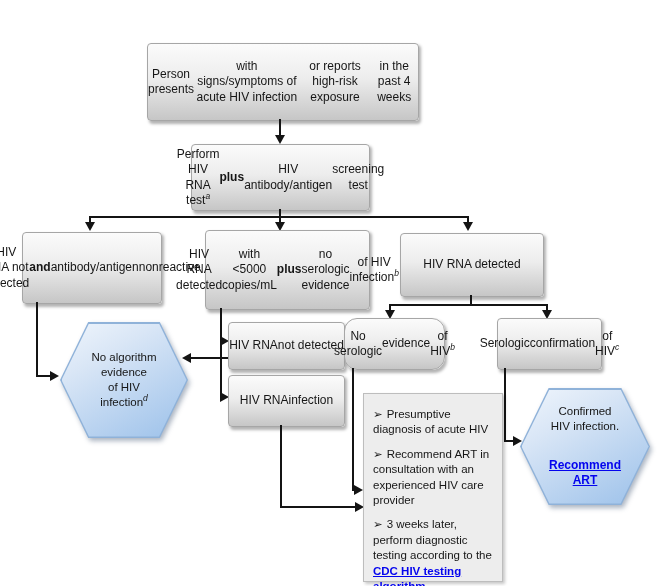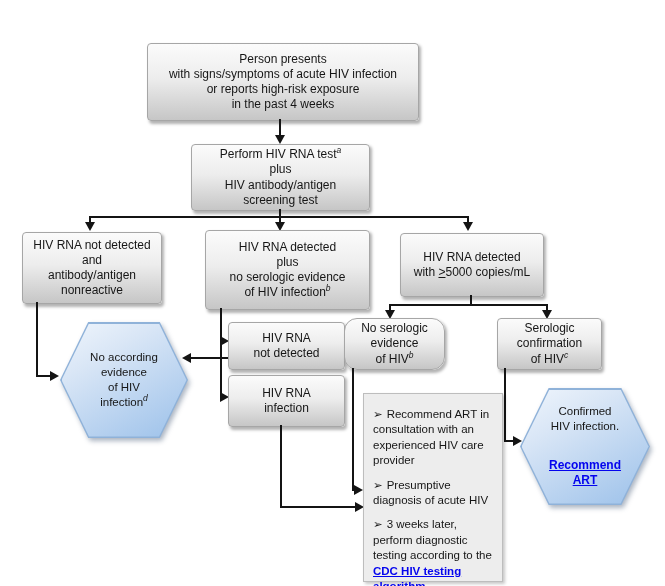--- a/index.html
+++ b/index.html
@@ -2,28 +2,28 @@
 <html style="--line: #141414; --link: #0404ee; --box-bottom: #c6c6c6; --box-border: #a6a6a6; --hex-top: #d9e6f6; --hex-bottom: #9cc1ea; --hex-border: #8fb2d9; --panel-bg: #ededed; --panel-border: #bdbdbd;"><head>
 <meta charset="utf-8">
 <style>
   html,body { margin:0; padding:0; background:#ffffff; }
   .canvas {
     position:relative; width:665px; height:586px; background:#ffffff;
     font-family:"Liberation Sans", sans-serif; color:#161616; overflow:hidden;
   }
   
   .box {
-    position:absolute; display:flex; flex-direction:column; justify-content:center;
+    position:absolute; display:flex; justify-content:center;
     align-items:center; text-align:center;
     background:linear-gradient(180deg,#fbfbfb 0%,#ededed 45%,var(--box-bottom,#c6c6c6) 100%);
     border:1px solid var(--box-border,#a6a6a6); border-radius:4px;
     box-shadow:2px 2.5px 3px rgba(0,0,0,0.30);
     font-size:12px; line-height:1.27;
   }
-  .b { font-weight:normal; }
+  .b { font-weight:bold; }
   .ul { text-decoration:underline; }
   sup.fn { font-style:italic; font-size:8.5px; line-height:0; }
   
   .vline,.hline { position:absolute; background:var(--line,#141414); }
   .vline { width:2px; } .hline { height:2px; }
   .ah { position:absolute; width:0; height:0; }
   .ah-down  { border-left:5px solid transparent; border-right:5px solid transparent; border-top:9px solid var(--line,#141414); }
   .ah-right { border-top:5px solid transparent; border-bottom:5px solid transparent; border-left:9px solid var(--line,#141414); }
   .ah-left  { border-top:5px solid transparent; border-bottom:5px solid transparent; border-right:9px solid var(--line,#141414); }
   
@@ -82,28 +82,28 @@
 
   <div class="box" style="left:22px; top:232px; width:138px; height:70px;">
     <div>HIV RNA not detected</div>
     <div class="b">and</div>
     <div>antibody/antigen</div>
     <div>nonreactive</div>
   </div>
 
   <div class="box" style="left:205px; top:230px; width:163px; height:78px;">
     <div>HIV RNA detected</div>
+    <div>with &lt;5000 copies/mL</div>
     <div class="b">plus</div>
     <div>no serologic evidence</div>
     <div><span>of HIV infection</span><sup class="fn">b</sup></div>
   </div>
 
   <div class="box" style="left:400px; top:233px; width:142px; height:62px;">
     <div>HIV RNA detected</div>
-    <div><span>with </span><span class="ul">&gt;</span><span>5000 copies/mL</span></div>
   </div>
 
   <div class="vline" style="left:36px; top:302px; height:74px;"></div>
   <div class="hline" style="left:36px; top:375px; width:15px;"></div>
   <div class="ah ah-right" style="left:50px; top:371px;"></div>
 
   <div class="vline" style="left:220px; top:308px; height:90px;"></div>
   <div class="ah ah-right" style="left:220px; top:336px;"></div>
   <div class="ah ah-right" style="left:220px; top:392px;"></div>
 
@@ -135,44 +135,44 @@
 
   <div class="box" style="left:497px; top:318px; width:103px; height:50px;">
     <div>Serologic</div>
     <div>confirmation</div>
     <div><span>of HIV</span><sup class="fn">c</sup></div>
   </div>
 
   <div class="hexwrap" style="left:60px; top:322px; width:128px; height:116px;">
     <div class="hex hex-outer"></div>
     <div class="hex hex-inner">
-      <div>No according</div>
+      <div>No algorithm</div>
       <div>evidence</div>
       <div>of HIV</div>
       <div><span>infection</span><sup class="fn">d</sup></div>
     </div>
   </div>
 
   <div class="vline" style="left:352px; top:368px; height:123px;"></div>
   <div class="ah ah-right" style="left:354px; top:485px;"></div>
 
   <div class="vline" style="left:280px; top:425px; height:82px;"></div>
   <div class="hline" style="left:280px; top:506px; width:76px;"></div>
   <div class="ah ah-right" style="left:355px; top:502px;"></div>
 
   <div class="vline" style="left:504px; top:368px; height:74px;"></div>
   <div class="hline" style="left:504px; top:440px; width:10px;"></div>
   <div class="ah ah-right" style="left:513px; top:436px;"></div>
 
   <div class="panel" style="left:363px; top:393px; width:140px; height:189px; box-sizing:border-box;">
     <div class="item">
-      <span class="marker">➢</span><span>Recommend ART in consultation with an experienced HIV care provider</span>
+      <span class="marker">➢</span><span>Presumptive diagnosis of acute HIV</span>
     </div>
     <div class="item">
-      <span class="marker">➢</span><span>Presumptive diagnosis of acute HIV</span>
+      <span class="marker">➢</span><span>Recommend ART in consultation with an experienced HIV care provider</span>
     </div>
     <div class="item">
       <span class="marker">➢</span><span>3 weeks later, perform diagnostic testing according to the </span><a class="link">CDC HIV testing algorithm</a>
     </div>
   </div>
 
   <div class="hexwrap" style="left:520px; top:388px; width:130px; height:117px;">
     <div class="hex hex-outer"></div>
     <div class="hex hex-inner">
       <div>Confirmed</div>

